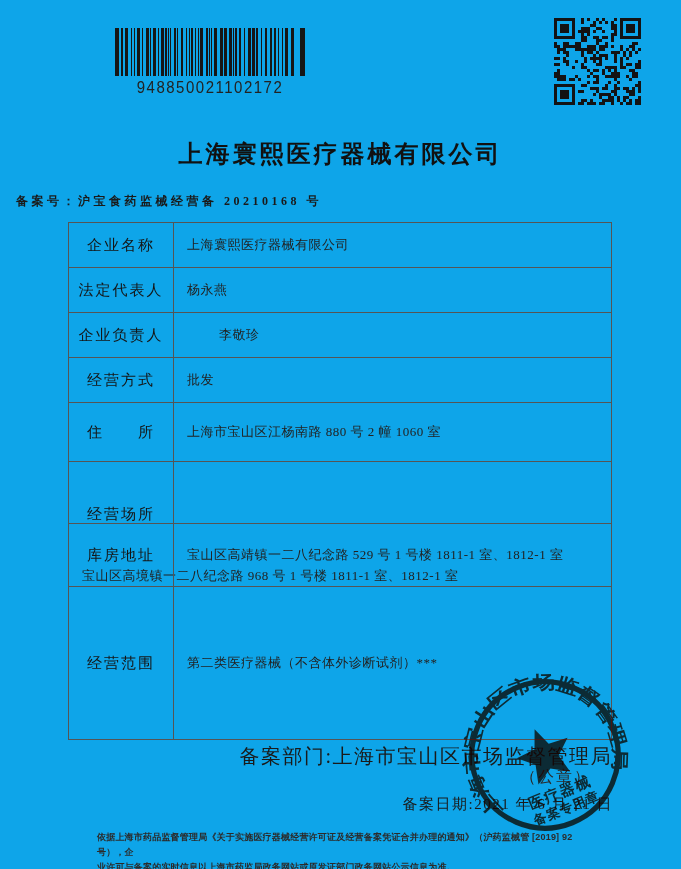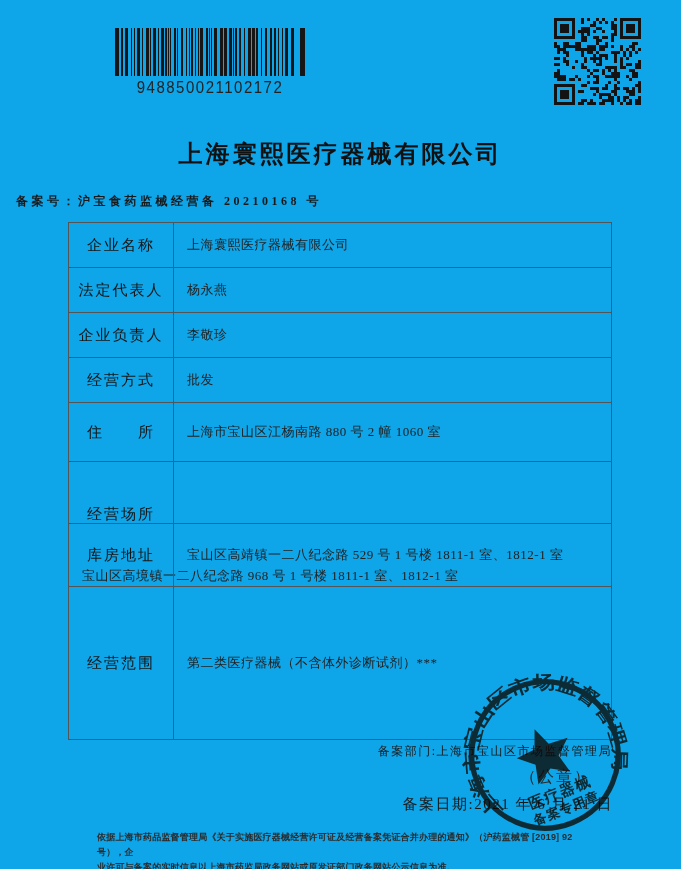--- a/index.html
+++ b/index.html
@@ -53,21 +53,21 @@
   }
   .tvalue{
     flex:1;display:flex;align-items:center;
     padding-left:13px;padding-right:8px;
     font-size:13px;color:#222;letter-spacing:0.5px;
     box-sizing:border-box;
   }
   
   .footer-dept{
     position:absolute;left:0;top:743px;width:612px;
-    text-align:right;font-size:12px;letter-spacing:1.5px;color:#1a1a1a;
+    text-align:right;font-size:20px;letter-spacing:1.5px;color:#1a1a1a;
   }
   .footer-gongzhang{
     position:absolute;left:0;top:767px;width:592px;
     text-align:right;font-size:16px;letter-spacing:2px;color:#2a2a2a;
   }
   .footer-date{
     position:absolute;left:0;top:795px;width:613px;
     text-align:right;font-size:15px;letter-spacing:1.5px;color:#1a1a1a;
   }
   
@@ -518,21 +518,21 @@
 
   <div class="cert-table">
     <div class="trow" style="height:44px;">
       <div class="tlabel">企业名称</div>
       <div class="tvalue">上海寰熙医疗器械有限公司</div>
     </div>
     <div class="trow" style="height:44px;">
       <div class="tlabel">法定代表人</div>
       <div class="tvalue">杨永燕</div>
     </div>
-    <div class="trow" style="height:44px;">
+    <div class="trow" style="height:44px;gap:32px;">
       <div class="tlabel">企业负责人</div>
       <div class="tvalue">李敬珍</div>
     </div>
     <div class="trow" style="height:44px;">
       <div class="tlabel">经营方式</div>
       <div class="tvalue">批发</div>
     </div>
     <div class="trow" style="height:58px;">
       <div class="tlabel">住　　所</div>
       <div class="tvalue">上海市宝山区江杨南路 880 号 2 幢 1060 室</div>

